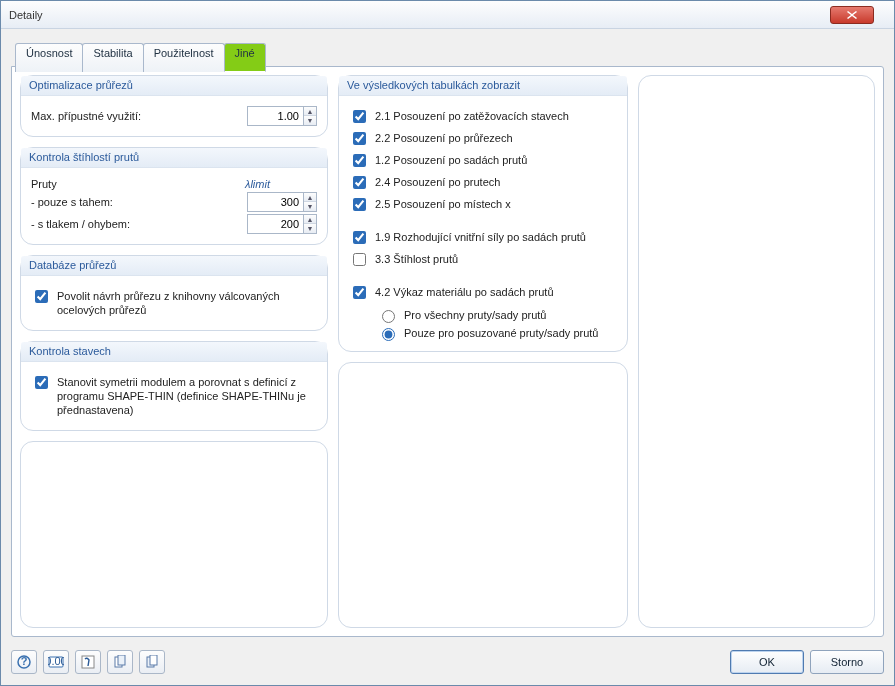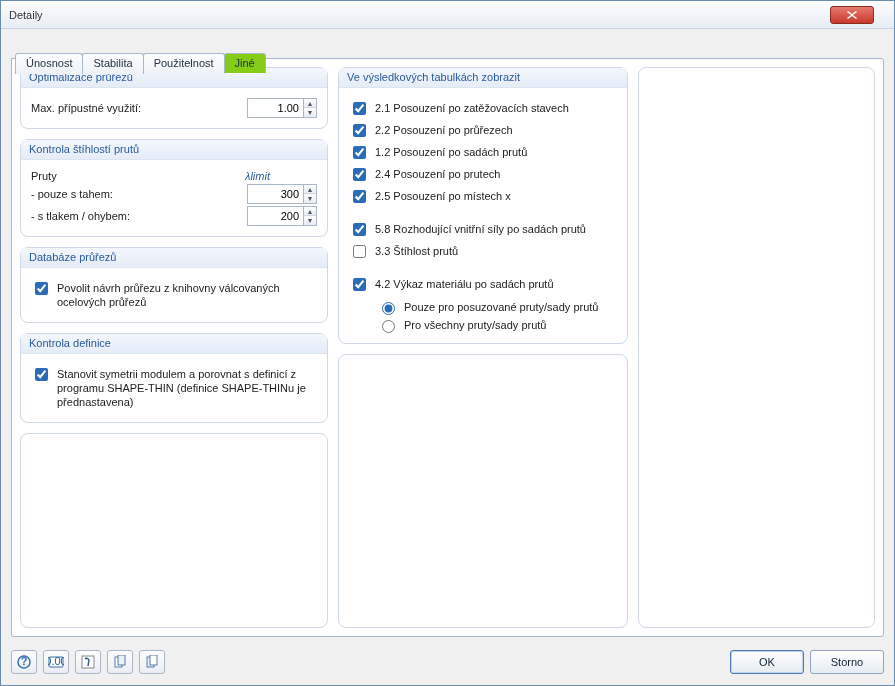--- a/index.html
+++ b/index.html
@@ -8,31 +8,31 @@
 .window { width: 895px; height: 686px; border: 1px solid #6b8aab; background: #f0f0f0; display: flex; flex-direction: column; }
 
 .titlebar { height: 28px; background: linear-gradient(#fdfdfe,#e7edf5); display: flex; align-items: center; padding: 0 20px 0 8px; border-bottom: 1px solid #c9d4e2; }
 .titlebar .title { flex: 1; color: #333; }
 .close-btn { width: 44px; height: 18px; background: linear-gradient(#e67a6f,#c83a2c); border: 1px solid #8b2b20; border-radius: 3px; display: flex; align-items: center; justify-content: center; }
 .close-btn svg { display: block; }
 
 .client { flex: 1; padding: 8px 10px 6px 10px; display: flex; flex-direction: column; }
 
 .tabstrip { display: flex; gap: 0; padding-left: 4px; }
-.tab { padding: 3px 10px 4px 10px; border: 1px solid #a9b8cc; border-bottom: none; background: linear-gradient(#fdfdfd,#eef2f7); color: #234; border-radius: 3px 3px 0 0; margin-right: -1px; position: relative; top: 16px; }
+.tab { padding: 3px 10px 12px 10px; border: 1px solid #a9b8cc; border-bottom: none; background: linear-gradient(#fdfdfd,#eef2f7); color: #234; border-radius: 3px 3px 0 0; margin-right: -1px; position: relative; top: 6px; }
 .tab.active { background: #84cc16; z-index: 2; border-bottom: 1px solid #fff; }
 
 .tabpage { flex: 1; border: 1px solid #a9b8cc; background: #fff; border-radius: 0 3px 3px 3px; padding: 8px; display: flex; gap: 10px; }
 
 .col { display: flex; flex-direction: column; gap: 10px; }
 .col.left { width: 308px; }
 .col.mid { width: 290px; }
 .col.right { flex: 1; }
 
-.groupbox { border: 1px solid #cfd9e6; border-radius: 8px; background: #fff; }
+.groupbox { border: 1px solid #cfd9e6; border-radius: 13px; background: #fff; }
 .groupbox > .gb-head { background: linear-gradient(#f3f7fc,#e4ecf6); color: #2b5a9b; padding: 3px 8px 4px 8px; border-bottom: 1px solid #dbe4ef; border-radius: 3px 3px 0 0; }
 .groupbox > .gb-body { padding: 8px 10px; color: #222; }
 .groupbox.fill { flex: 1; }
 .groupbox.fill > .gb-body { height: 100%; }
 
 .row { display: flex; align-items: center; margin: 2px 0; }
 .row .lbl { flex: 1; }
 .row .col-h { width: 72px; text-align: left; font-style: italic; color: #2b5a9b; }
 
 .spin { display: inline-flex; align-items: stretch; }
@@ -133,21 +133,21 @@
           <div class="gb-head">Databáze průřezů</div>
           <div class="gb-body">
             <label class="chk">
               <input type="checkbox" checked="" style="">
               <span class="lbl">Povolit návrh průřezu z knihovny válcovaných ocelových průřezů</span>
             </label>
           </div>
         </div>
 
         <div class="groupbox">
-          <div class="gb-head">Kontrola definice</div>
+          <div class="gb-head">Kontrola stavech</div>
           <div class="gb-body">
             <label class="chk">
               <input type="checkbox" checked="" style="">
               <span class="lbl">Stanovit symetrii modulem a porovnat s definicí z programu SHAPE-THIN (definice SHAPE-THINu je přednastavena)</span>
             </label>
           </div>
         </div>
 
         <div class="groupbox fill">
           <div class="gb-body"></div>
@@ -174,38 +174,38 @@
                 <input type="checkbox" checked="" style="">
                 <span class="lbl">2.4 Posouzení po prutech</span>
               </label>
             <label class="chk">
                 <input type="checkbox" checked="" style="">
                 <span class="lbl">2.5 Posouzení po místech x</span>
               </label>
             <div class="sep"></div>
             <label class="chk">
                 <input type="checkbox" checked="" style="">
-                <span class="lbl">5.8 Rozhodující vnitřní síly po sadách prutů</span>
+                <span class="lbl">1.9 Rozhodující vnitřní síly po sadách prutů</span>
               </label>
             <label class="chk">
                 <input type="checkbox" style="">
                 <span class="lbl">3.3 Štíhlost prutů</span>
               </label>
             <div class="sep"></div>
             <label class="chk">
                 <input type="checkbox" checked="" style="">
                 <span class="lbl">4.2 Výkaz materiálu po sadách prutů</span>
+              </label>
+            <label class="rad">
+                <input type="radio" name="pl" style="">
+                <span>Pro všechny pruty/sady prutů</span>
               </label>
             <label class="rad">
                 <input type="radio" name="pl" checked="" style="">
                 <span>Pouze pro posuzované pruty/sady prutů</span>
-              </label>
-            <label class="rad">
-                <input type="radio" name="pl" style="">
-                <span>Pro všechny pruty/sady prutů</span>
               </label>
           </div>
         </div>
 
         <div class="groupbox fill">
           <div class="gb-body"></div>
         </div>
       </div>
 
       <div class="col right">

